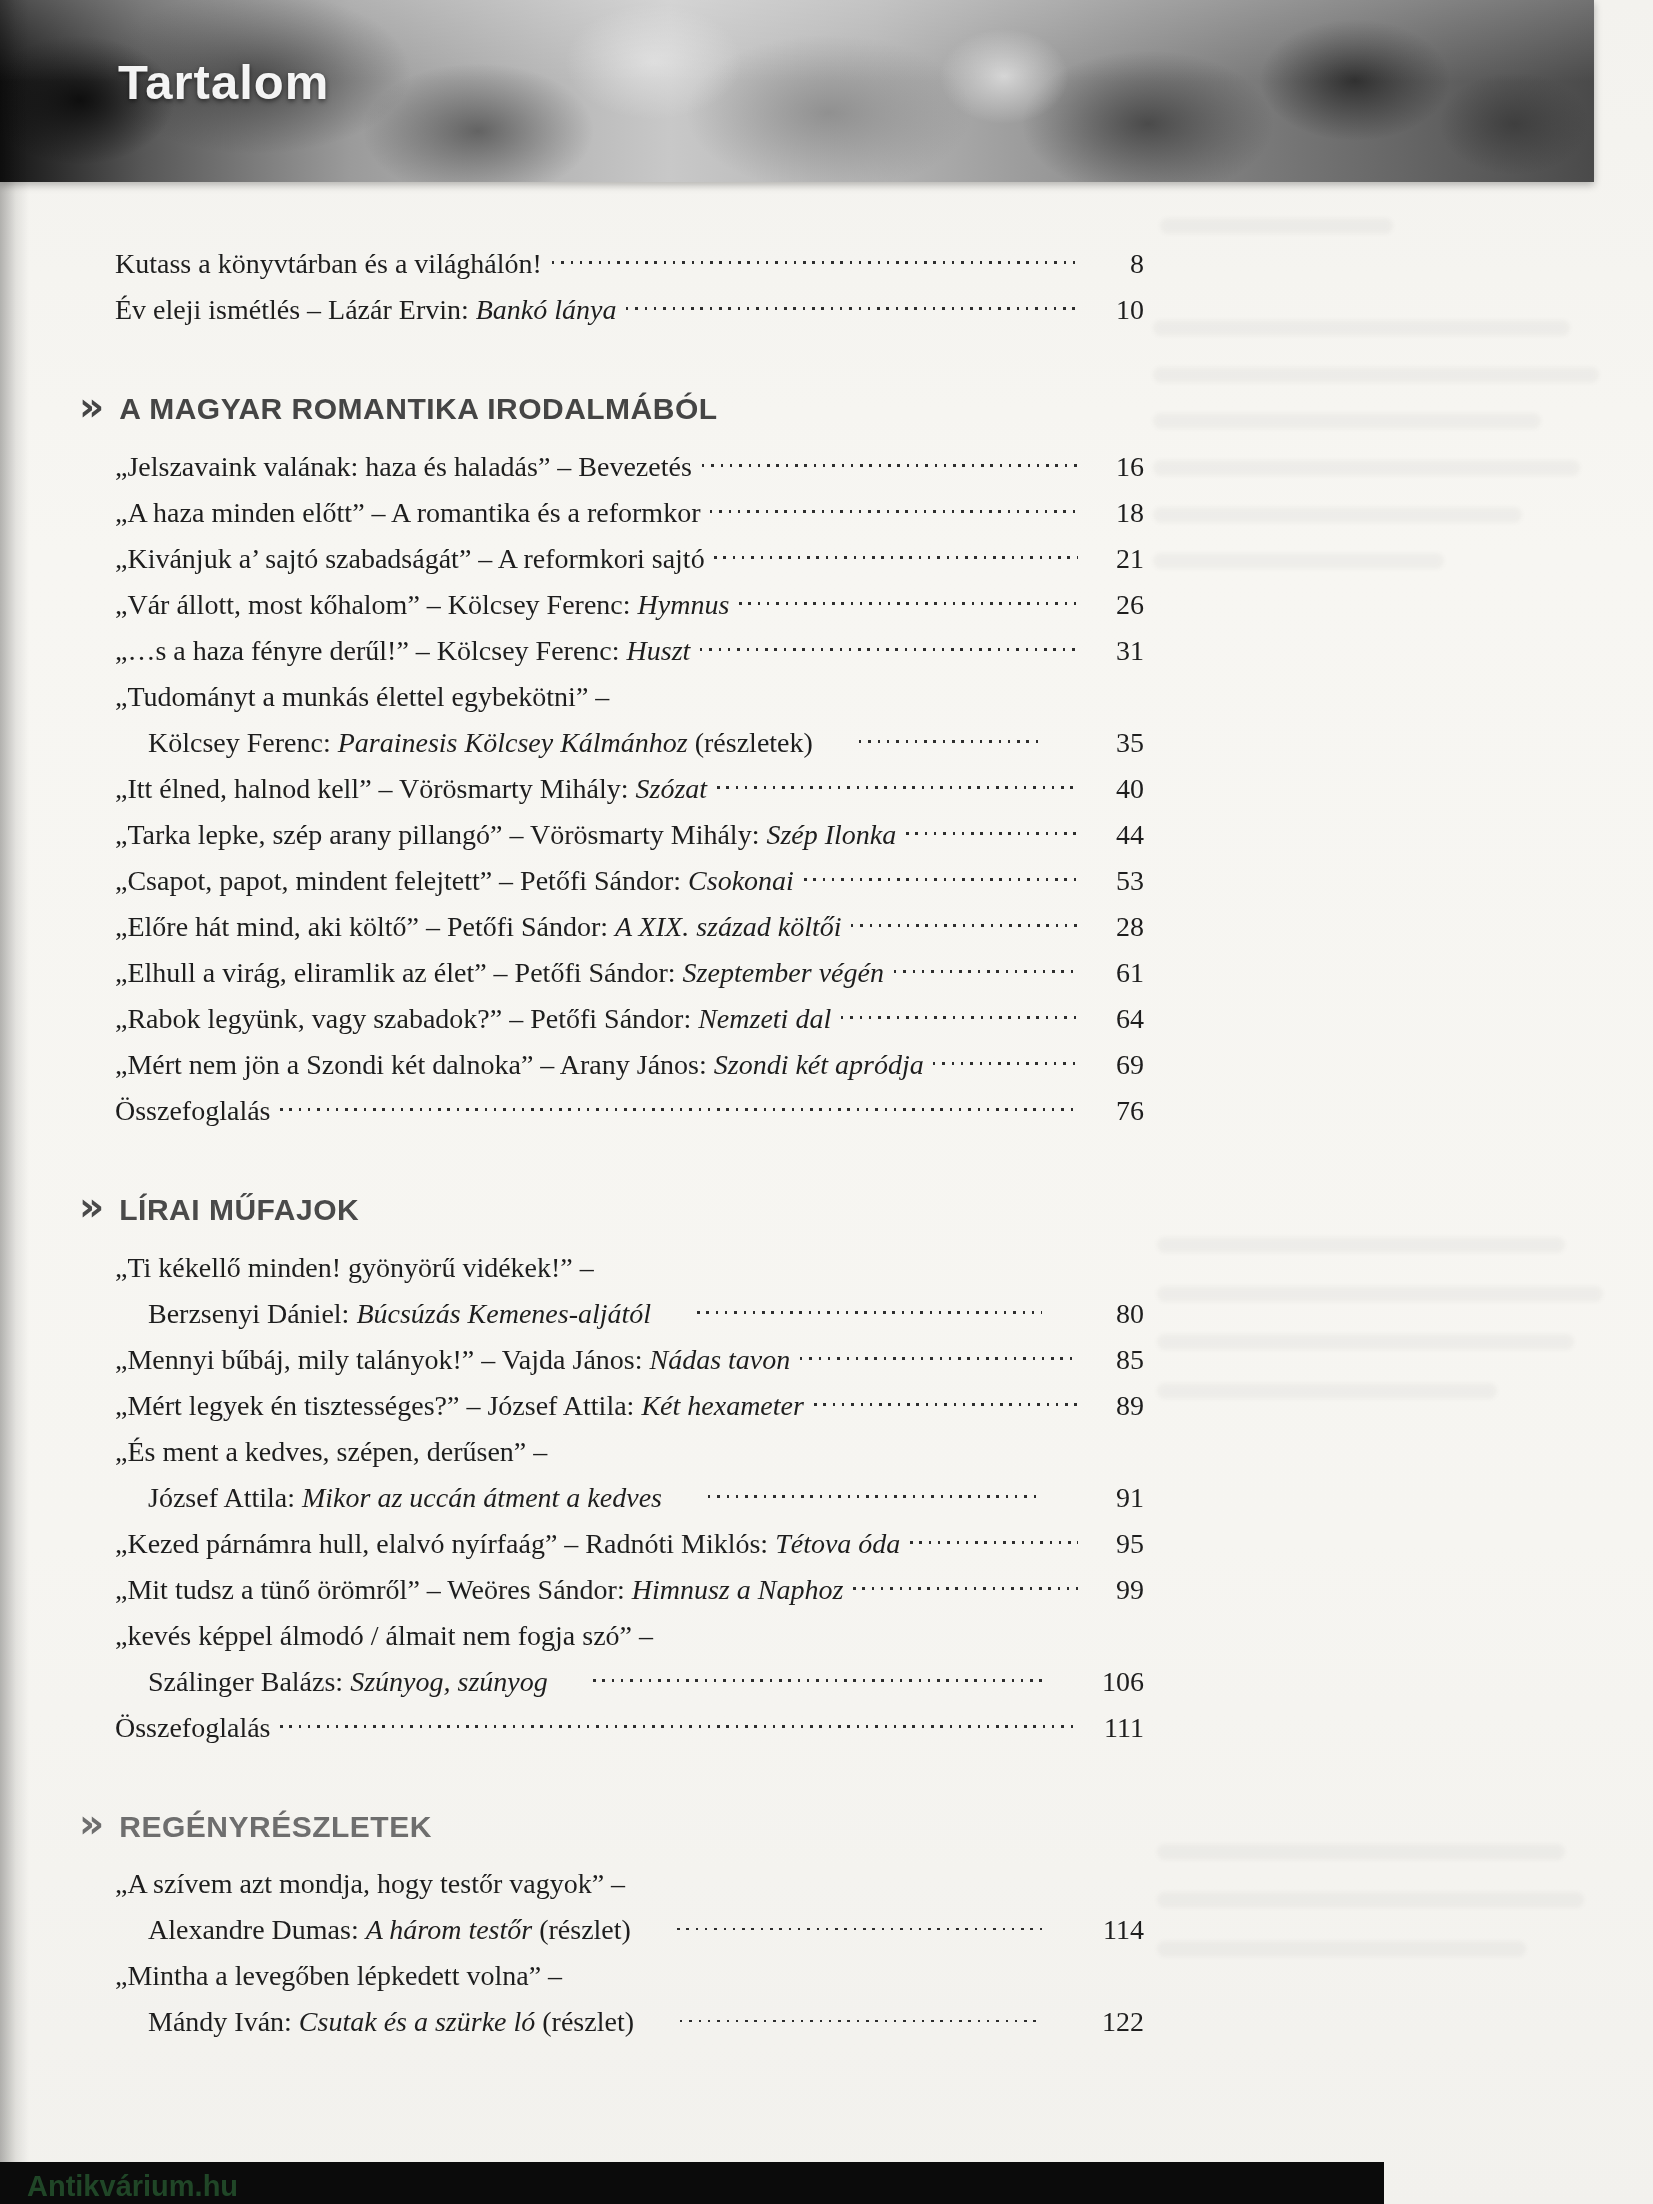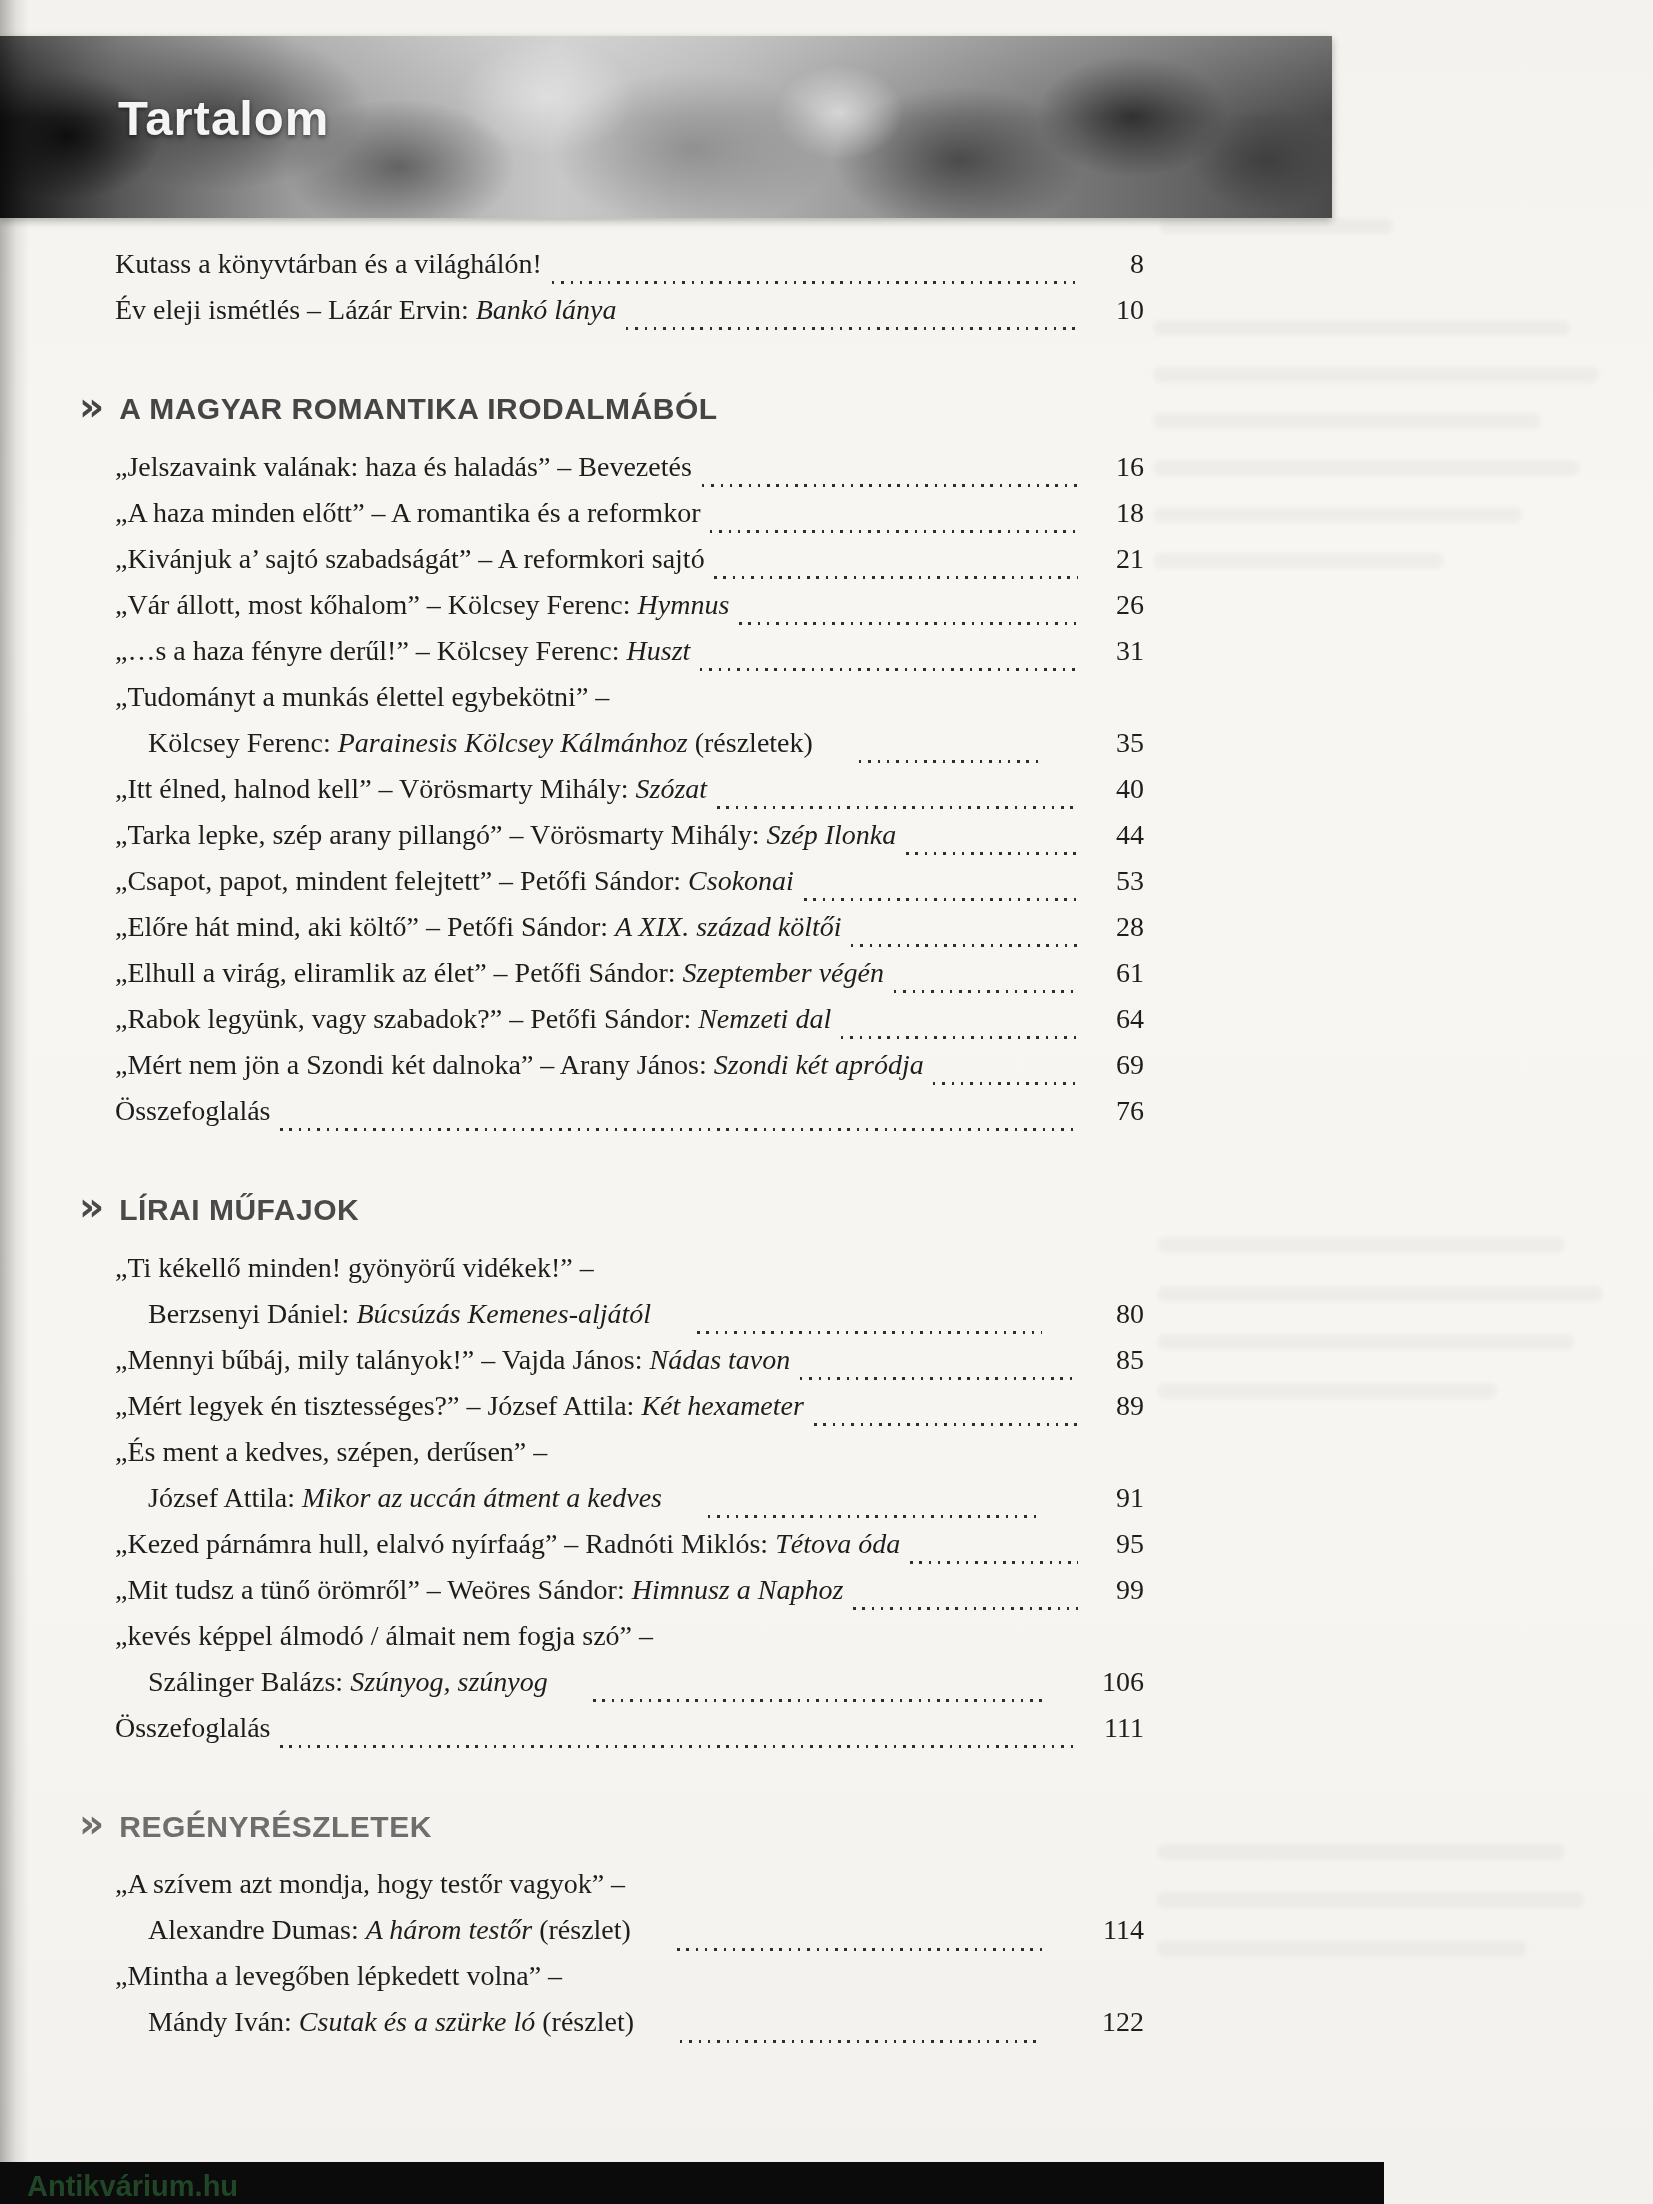--- a/index.html
+++ b/index.html
@@ -14,36 +14,35 @@
     overflow: hidden;
     background: linear-gradient(180deg, #f3f2ee 0%, #f7f6f2 25%, #f6f5f1 70%, #f2f1ed 100%);
     font-family: "Liberation Serif", serif;
     color: #1e1e1e;
   }
 
   
   .photo-strip {
     position: absolute;
     top: 0; left: 0;
-    width: 1332px;
+    width: 1594px;
     height: 182px;
     box-shadow: 0 2.9px 7.8px rgba(0,0,0,.28);
     background:
       linear-gradient(180deg, rgba(255,255,255,.22), rgba(255,255,255,0) 45%),
       radial-gradient(136px 92px at 5% 55%, rgba(12,12,12,.95), rgba(12,12,12,0) 70%),
       radial-gradient(223px 116px at 16% 40%, rgba(66,66,66,.85), rgba(66,66,66,0) 70%),
       radial-gradient(165px 97px at 30% 72%, rgba(38,38,38,.55), rgba(38,38,38,0) 70%),
       radial-gradient(126px 82px at 41% 34%, rgba(228,228,228,.75), rgba(228,228,228,0) 70%),
       radial-gradient(204px 112px at 52% 62%, rgba(118,118,118,.6), rgba(118,118,118,0) 70%),
       radial-gradient(92px 68px at 63% 42%, rgba(236,236,236,.7), rgba(236,236,236,0) 70%),
       radial-gradient(175px 102px at 72% 68%, rgba(48,48,48,.7), rgba(48,48,48,0) 72%),
       radial-gradient(136px 87px at 85% 44%, rgba(28,28,28,.75), rgba(28,28,28,0) 70%),
       radial-gradient(107px 73px at 95% 68%, rgba(55,55,55,.75), rgba(55,55,55,0) 70%),
       linear-gradient(90deg, #131313 0%, #575757 9%, #9b9b9b 22%, #c8c8c8 42%, #b3b3b3 55%, #898989 72%, #666666 88%, #4a4a4a 100%);
-    margin-top: 36px;
   }
   .page-title {
     position: absolute;
     left: 118px;
     top: 54px;
     margin: 0;
     font-family: "Liberation Sans", sans-serif;
     font-size: 49px;
     font-weight: 700;
     letter-spacing: 1px;
@@ -76,21 +75,21 @@
 
   
   .content {
     position: absolute;
     top: 241px;
     left: 115px;
     width: 1029px;
   }
   .toc-line {
     display: flex;
-    align-items: flex-end;
+    align-items: center;
     height: 46px;
     font-size: 28px;
     line-height: 46px;
     white-space: nowrap;
     overflow: hidden;
     color: #1e1e1e;
   }
   .toc-line.indent { padding-left: 33px; gap: 36px; }
   .toc-line .txt i { font-style: italic; }
   .leader {

